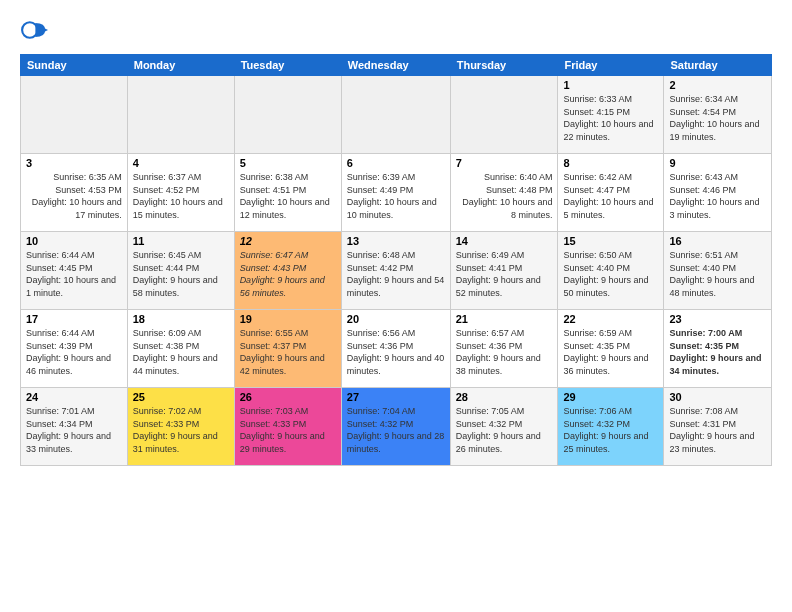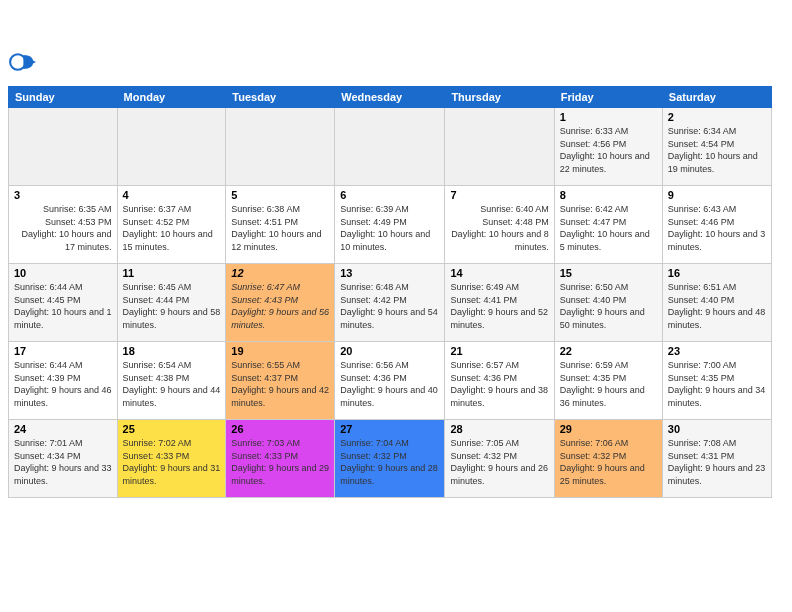--- a/index.html
+++ b/index.html
@@ -6,22 +6,21 @@
     body {
       font-family: Arial, sans-serif;
       background: #fff;
       width: 792px;
       height: 612px;
       overflow: hidden;
     }
     .page {
       width: 792px;
       height: 440px;
-      padding: 16px 20px 10px 8px;
-      margin-top: 32px;
+      padding: 16px 20px 10px 20px;
     }
     .header {
       display: flex;
       justify-content: space-between;
       align-items: flex-start;
       margin-bottom: 10px;
     }
     .logo {
       display: flex;
       align-items: center;
@@ -128,21 +127,21 @@
     <tbody id="calendar-body">
         <tr>
           <td class="empty"></td>
           <td class="empty"></td>
           <td class="empty"></td>
           <td class="empty"></td>
           <td class="empty"></td>
           <td style="background: rgb(245, 245, 245);">
             <span class="day-num">1</span>
             <div class="day-info" style="white-space: pre-line;">Sunrise: 6:33 AM
-Sunset: 4:56 PM
+Sunset: 4:15 PM
 Daylight: 10 hours and 22 minutes.</div>
           </td>
           <td style="background: rgb(245, 245, 245);">
             <span class="day-num">2</span>
             <div class="day-info" style="white-space: pre-line;">Sunrise: 6:34 AM
 Sunset: 4:54 PM
 Daylight: 10 hours and 19 minutes.</div>
           </td>
         </tr>
         <tr>
@@ -235,21 +234,21 @@
         </tr>
         <tr>
           <td style="background: rgb(255, 255, 255);">
             <span class="day-num">17</span>
             <div class="day-info" style="white-space: pre-line;">Sunrise: 6:44 AM
 Sunset: 4:39 PM
 Daylight: 9 hours and 46 minutes.</div>
           </td>
           <td style="background: rgb(255, 255, 255);">
             <span class="day-num">18</span>
-            <div class="day-info" style="white-space: pre-line;">Sunrise: 6:54 AM
+            <div class="day-info" style="white-space: pre-line;">Sunrise: 6:09 AM
 Sunset: 4:38 PM
 Daylight: 9 hours and 44 minutes.</div>
           </td>
           <td style="background: #fdba74;">
             <span class="day-num">19</span>
             <div class="day-info" style="white-space: pre-line;">Sunrise: 6:55 AM
 Sunset: 4:37 PM
 Daylight: 9 hours and 42 minutes.</div>
           </td>
           <td style="background: rgb(255, 255, 255);">
@@ -265,57 +264,57 @@
 Daylight: 9 hours and 38 minutes.</div>
           </td>
           <td style="background: rgb(255, 255, 255);">
             <span class="day-num">22</span>
             <div class="day-info" style="white-space: pre-line;">Sunrise: 6:59 AM
 Sunset: 4:35 PM
 Daylight: 9 hours and 36 minutes.</div>
           </td>
           <td style="background: rgb(255, 255, 255);">
             <span class="day-num">23</span>
-            <div class="day-info" style="white-space: pre-line;">Sunrise: 7:00 AM
+            <div class="day-info" style="white-space: pre-line; font-weight: bold;">Sunrise: 7:00 AM
 Sunset: 4:35 PM
 Daylight: 9 hours and 34 minutes.</div>
           </td>
         </tr>
         <tr>
           <td style="background: rgb(245, 245, 245);">
             <span class="day-num">24</span>
             <div class="day-info" style="white-space: pre-line;">Sunrise: 7:01 AM
 Sunset: 4:34 PM
 Daylight: 9 hours and 33 minutes.</div>
           </td>
           <td style="background: #fde047;">
             <span class="day-num">25</span>
             <div class="day-info" style="white-space: pre-line;">Sunrise: 7:02 AM
 Sunset: 4:33 PM
 Daylight: 9 hours and 31 minutes.</div>
           </td>
-          <td style="background: #d946ef;">
+          <td style="background: #ec4899;">
             <span class="day-num">26</span>
             <div class="day-info" style="white-space: pre-line;">Sunrise: 7:03 AM
 Sunset: 4:33 PM
 Daylight: 9 hours and 29 minutes.</div>
           </td>
           <td style="background: #3b82f6;">
             <span class="day-num">27</span>
             <div class="day-info" style="white-space: pre-line;">Sunrise: 7:04 AM
 Sunset: 4:32 PM
 Daylight: 9 hours and 28 minutes.</div>
           </td>
           <td style="background: rgb(245, 245, 245);">
             <span class="day-num">28</span>
             <div class="day-info" style="white-space: pre-line;">Sunrise: 7:05 AM
 Sunset: 4:32 PM
 Daylight: 9 hours and 26 minutes.</div>
           </td>
-          <td style="background: #fdba74;">
+          <td style="background: #7dd3fc;">
             <span class="day-num">29</span>
             <div class="day-info" style="white-space: pre-line;">Sunrise: 7:06 AM
 Sunset: 4:32 PM
 Daylight: 9 hours and 25 minutes.</div>
           </td>
           <td style="background: rgb(245, 245, 245);">
             <span class="day-num">30</span>
             <div class="day-info" style="white-space: pre-line;">Sunrise: 7:08 AM
 Sunset: 4:31 PM
 Daylight: 9 hours and 23 minutes.</div>

